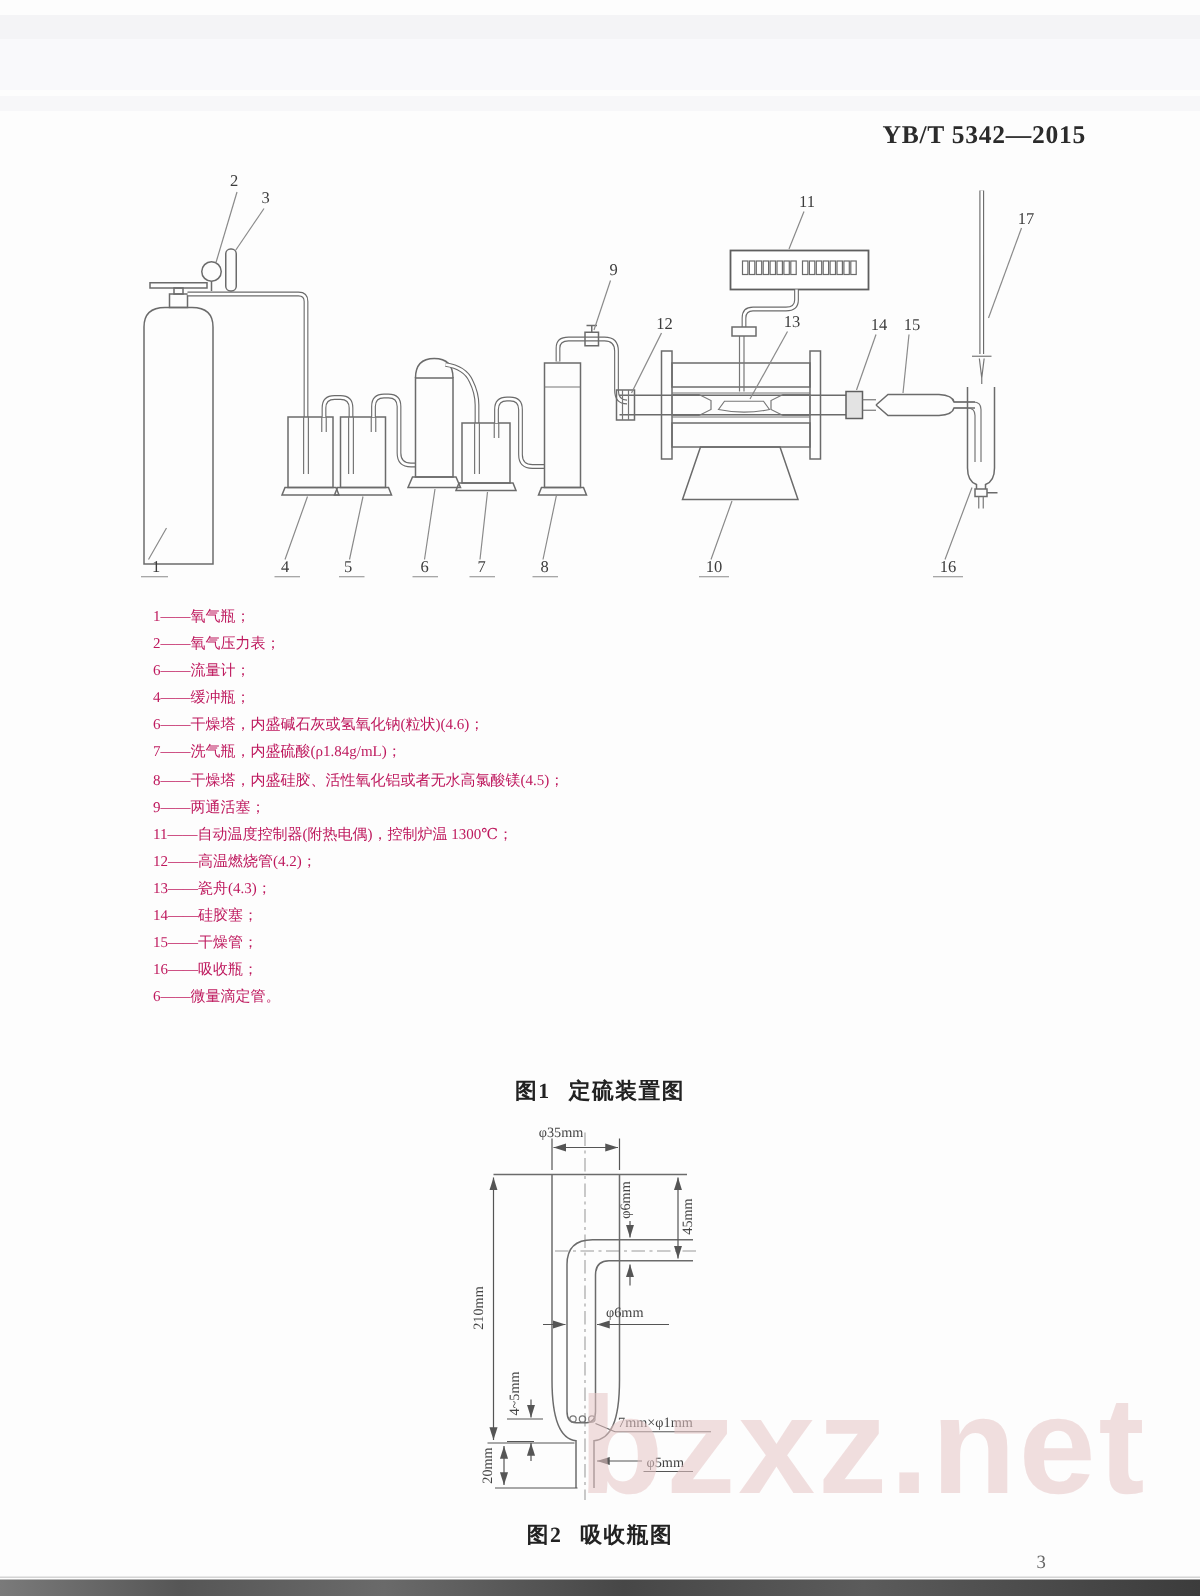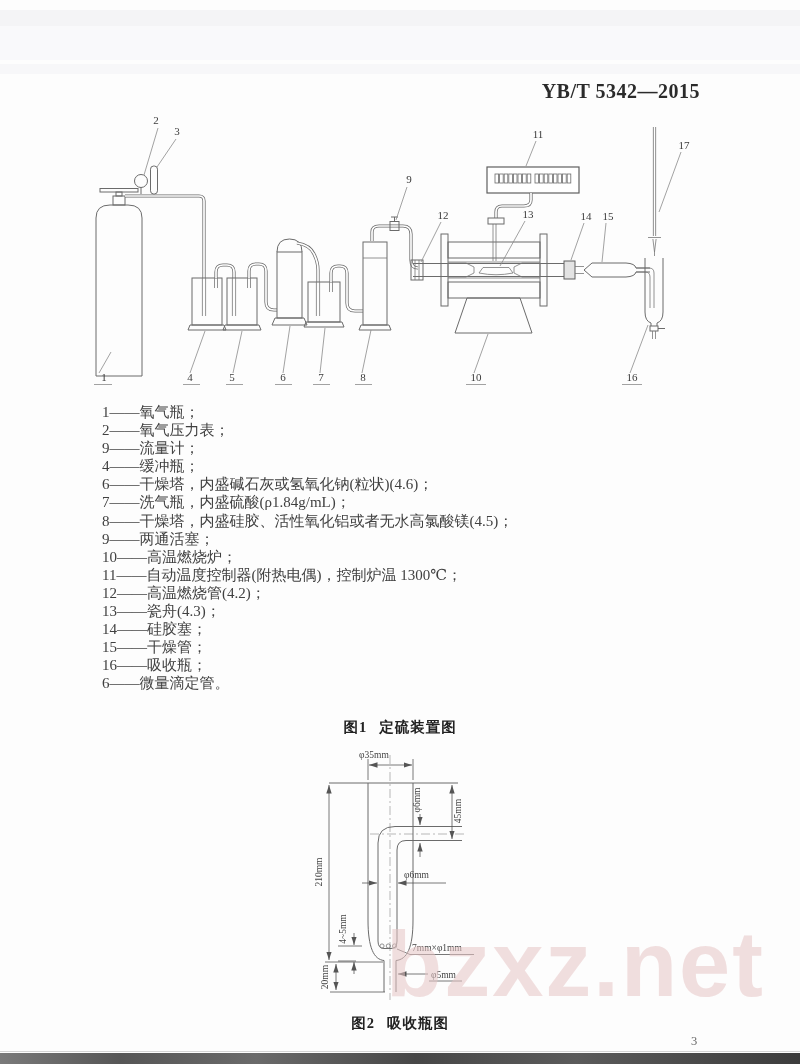--- a/index.html
+++ b/index.html
@@ -2,36 +2,36 @@
 <html><head>
 <meta charset="utf-8">
 <style>
   html,body{margin:0;padding:0;}
   body{width:800px;height:1064px;position:relative;overflow:hidden;
        background:#fdfdfd;font-family:"Liberation Serif","DejaVu Serif",serif;}
   .band{position:absolute;left:0;width:800px;pointer-events:none;}
   .b1{top:10px;height:16px;background:#f1f1f4;opacity:.8;}
   .b2{top:26px;height:34px;background:#f8f8fa;opacity:.8;}
   .b3{top:64px;height:10px;background:#f3f3f6;opacity:.6;}
-  .hdr{position:absolute;top:80px;right:100px;font-size:20px;font-weight:700;
+  .hdr{position:absolute;top:80px;right:76px;font-size:17px;font-weight:700;
        color:#2b2b2b;letter-spacing:.5px;}
   svg{position:absolute;left:0;}
   #fig1{top:95px;}
   #fig2{top:745px;}
   .ln{stroke:#6b6b6b;stroke-width:1;fill:none;}
   .th{stroke:#777;stroke-width:.8;fill:none;}
   .po{stroke:#6b6b6b;stroke-width:3.2;fill:none;}
   .pc{stroke:#ffffff;stroke-width:1.7;fill:none;}
   .ld{stroke:#8a8a8a;stroke-width:.8;fill:none;}
   .dim{stroke:#555;stroke-width:.8;fill:none;}
   .cl{stroke:#999;stroke-width:.7;stroke-dasharray:9 3 2 3;fill:none;}
   .t{font:11px "Liberation Serif","DejaVu Serif",serif;fill:#3c3c3c;}
   .d{font:9.5px "Liberation Serif","DejaVu Serif",serif;fill:#444;}
-  .legend{position:absolute;left:102px;top:403px;font-size:15px;
-          line-height:18.1px;color:#404040;white-space:nowrap;}
+  .legend{position:absolute;left:102px;top:403px;font-size:10px;
+          line-height:18.1px;color:#be185d;white-space:nowrap;}
   .caption{position:absolute;left:0;width:800px;text-align:center;
            font-weight:700;font-size:14.5px;color:#222;letter-spacing:1px;}
   .cap1{top:718px;}
   .cap2{top:1014px;}
   .caption .gap{display:inline-block;width:12px;}
   .wm{position:absolute;left:386px;top:912px;font-family:Liberation Sans, sans-serif;
       font-size:92px;font-weight:800;color:#e7c6c6;opacity:.55;letter-spacing:2px;
       white-space:nowrap;pointer-events:none;}
   .pgnum{position:absolute;left:691px;top:1034px;font-size:12.5px;color:#666;}
   .botline{position:absolute;left:0;top:1051px;width:800px;height:1px;background:#d4d4d4;}
@@ -265,27 +265,26 @@
     <text class="t" x="586" y="220">14</text>
     <text class="t" x="608" y="220">15</text>
     <text class="t" x="632" y="381">16</text>
     <text class="t" x="684" y="149">17</text>
   </g>
 </svg>
 
 <div class="legend">
   <div>1——氧气瓶；</div>
   <div>2——氧气压力表；</div>
-  <div>9——流量计；</div>
+  <div>6——流量计；</div>
   <div>4——缓冲瓶；</div>
   <div>6——干燥塔，内盛碱石灰或氢氧化钠(粒状)(4.6)；</div>
   <div>7——洗气瓶，内盛硫酸(ρ1.84g/mL)；</div>
   <div>8——干燥塔，内盛硅胶、活性氧化铝或者无水高氯酸镁(4.5)；</div>
   <div>9——两通活塞；</div>
-  <div>10——高温燃烧炉；</div>
   <div>11——自动温度控制器(附热电偶)，控制炉温 1300℃；</div>
   <div>12——高温燃烧管(4.2)；</div>
   <div>13——瓷舟(4.3)；</div>
   <div>14——硅胶塞；</div>
   <div>15——干燥管；</div>
   <div>16——吸收瓶；</div>
   <div>6——微量滴定管。</div>
 </div>
 
 <div class="caption cap1">

